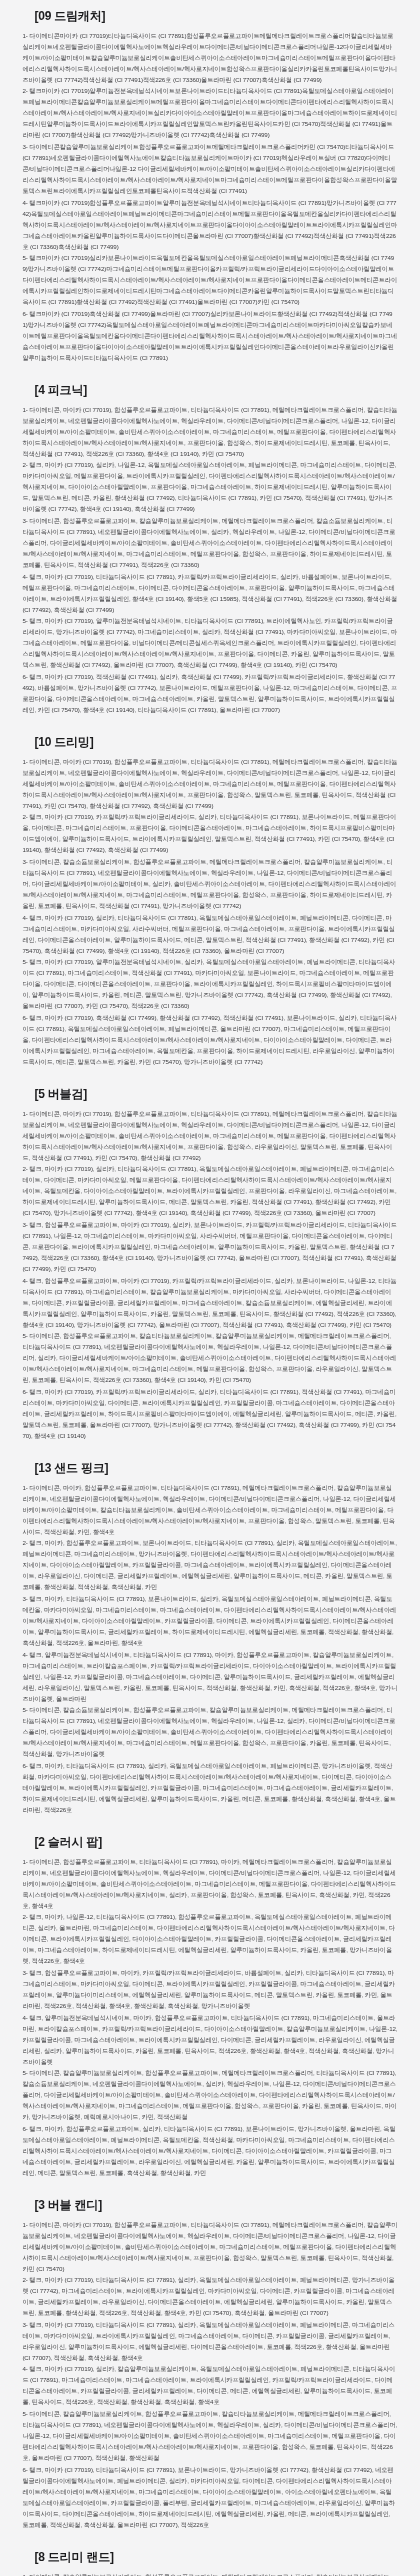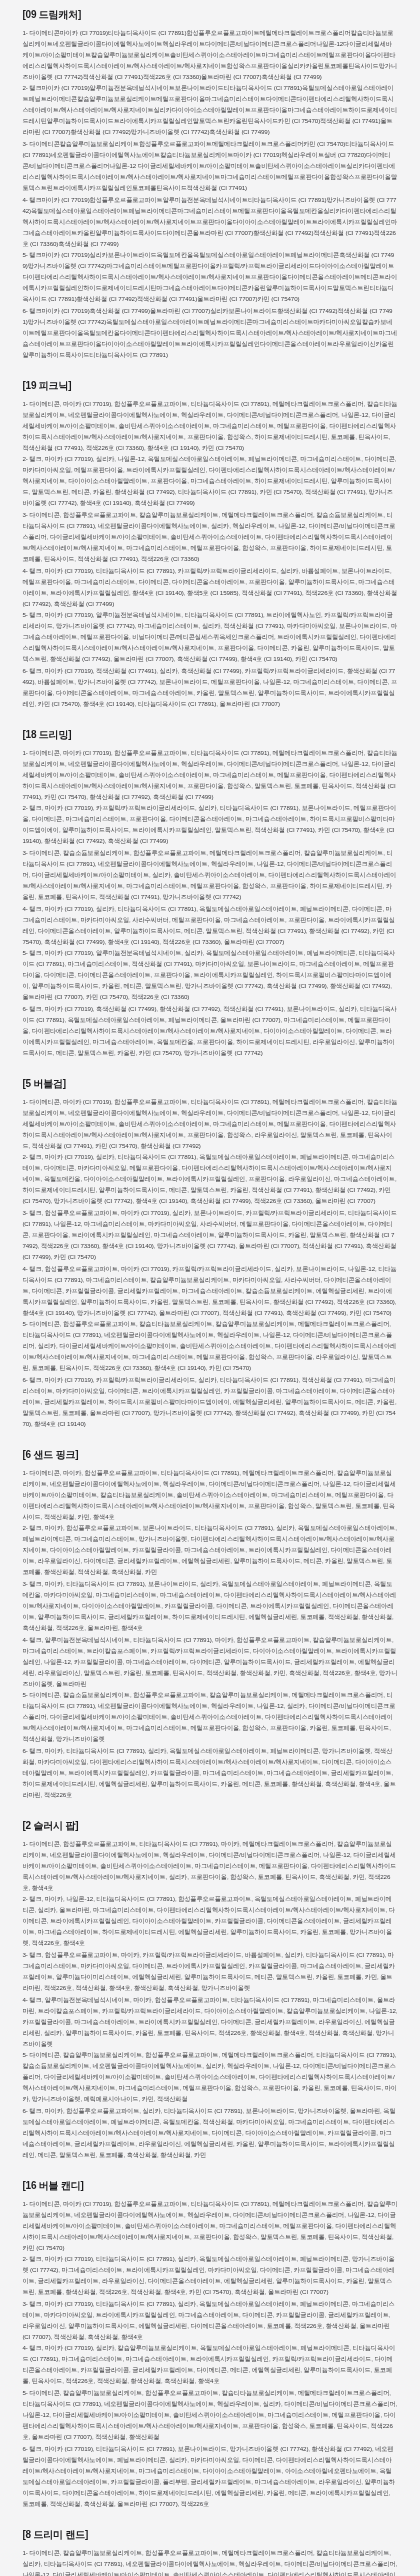--- a/index.html
+++ b/index.html
@@ -6,25 +6,25 @@
   body { width: 420px; font-family: "Liberation Sans", "DejaVu Sans", sans-serif; }
   .page {
     background: #f4f4f5;
     width: 420px;
     min-height: 2551px;
     box-sizing: border-box;
     padding: 3.4px 22.4px 20px 22.4px;
   }
   .section { margin: 0; }
   .section-title {
-    font-size: 10px;
+    font-size: 12px;
     font-weight: 700;
     color: #1c1c1e;
     letter-spacing: -0.2px;
-    margin: 19px 0 5px 0;
+    margin: 19px 0 5px 12px;
   }
   .section:first-child .section-title { margin-top: 4.5px; }
   .entry {
     font-size: 6.2px;
     line-height: 11px;
     color: #3d3d40;
     letter-spacing: -0.1px;
     margin: 0 0 0.6px 0;
     word-break: break-all;
     white-space: normal;
@@ -40,33 +40,33 @@
         <p class="entry">1- 다이메티콘마이카 (CI 77019)티타늄디옥사이드 (CI 77891)합성플루오르플로고파이트메틸메타크릴레이트크로스폴리머칼슘티타늄보로실리케이트네오펜틸글라이콜다이에틸헥사노에이트헥실라우레이트다이메티콘/비닐다이메티콘크로스폴리머나일론-12다이글리세릴세바케이트/아이소팔미테이트칼슘알루미늄보로실리케이트솔비탄세스퀴아이소스테아레이트마그네슘미리스테이트메틸프로판다이올다이펜타에리스리틸헥사하이드록시스테아레이트/헥사스테아레이트/헥사로지네이트합성왁스프로판다이올실리카카올린토코페롤틴옥사이드망가니즈바이올렛 (CI 77742)적색산화철 (CI 77491)적색226호 (CI 73360)울트라마린 (CI 77007)흑색산화철 (CI 77499)</p>
         <p class="entry">2- 탤크마이카 (CI 77019)알루미늄전분옥테닐석시네이트보론나이트라이드티타늄디옥사이드 (CI 77891)옥틸도데실스테아로일스테아레이트페닐트라이메티콘칼슘알루미늄보로실리케이트메틸프로판다이올마그네슘미리스테이트다이메티콘다이펜타에리스리틸헥사하이드록시스테아레이트/헥사스테아레이트/헥사로지네이트실리카다이아이소스테아릴말레이트프로판다이올마그네슘스테아레이트하이드로제네이티드레시틴알루미늄하이드록사이드트라이에톡시카프릴릴실레인말토덱스트린카올린틴옥사이드카민 (CI 75470)적색산화철 (CI 77491)울트라마린 (CI 77007)황색산화철 (CI 77492)망가니즈바이올렛 (CI 77742)흑색산화철 (CI 77499)</p>
         <p class="entry">3- 다이메티콘칼슘알루미늄보로실리케이트합성플루오르플로고파이트메틸메타크릴레이트크로스폴리머카민 (CI 75470)티타늄디옥사이드 (CI 77891)네오펜틸글라이콜다이에틸헥사노에이트칼슘티타늄보로실리케이트마이카 (CI 77019)헥실라우레이트실버 (CI 77820)다이메티콘/비닐다이메티콘크로스폴리머나일론-12 다이글리세릴세바케이트/아이소팔미테이트솔비탄세스퀴아이소스테아레이트실리카다이펜타에리스리틸헥사하이드록시스테아레이트/헥사스테아레이트/헥사로지네이트마그네슘미리스테이트메틸프로판다이올합성왁스프로판다이올말토덱스트린트라이에톡시카프릴릴실레인토코페롤틴옥사이드적색산화철 (CI 77491)</p>
         <p class="entry">4- 탤크마이카 (CI 77019)합성플루오르플로고파이트알루미늄전분옥테닐석시네이트티타늄디옥사이드 (CI 77891)망가니즈바이올렛 (CI 77742)옥틸도데실스테아로일스테아레이트페닐트라이메티콘마그네슘미리스테이트메틸프로판다이올옥틸도데칸올실리카다이펜타에리스리틸헥사하이드록시스테아레이트/헥사스테아레이트/헥사로지네이트프로판다이올다이아이소스테아릴말레이트트라이에톡시카프릴릴실레인마그네슘스테아레이트카올린알루미늄하이드록사이드다이메티콘울트라마린 (CI 77007)황색산화철 (CI 77492)적색산화철 (CI 77491)적색226호 (CI 73360)흑색산화철 (CI 77499)</p>
         <p class="entry">5- 탤크마이카 (CI 77019)실리카보론나이트라이드옥틸도데칸올옥틸도데실스테아로일스테아레이트페닐트라이메티콘흑색산화철 (CI 77499)망가니즈바이올렛 (CI 77742)마그네슘미리스테이트메틸프로판다이올카프릴릭/카프릭트라이글리세라이드다이아이소스테아릴말레이트다이펜타에리스리틸헥사하이드록시스테아레이트/헥사스테아레이트/헥사로지네이트프로판다이올다이메티콘올스테아레이트메티콘트라이에톡시카프릴릴실레인하이드로제네이티드레시틴마그네슘스테아레이트다이메티콘카올린알루미늄하이드록사이드말토덱스트린티타늄디옥사이드 (CI 77891)황색산화철 (CI 77492)적색산화철 (CI 77491)울트라마린 (CI 77007)카민 (CI 75470)</p>
         <p class="entry">6- 탤크마이카 (CI 77019)흑색산화철 (CI 77499)울트라마린 (CI 77007)실리카보론나이트라이드황색산화철 (CI 77492)적색산화철 (CI 77491)망가니즈바이올렛 (CI 77742)옥틸도데실스테아로일스테아레이트페닐트라이메티콘마그네슘미리스테이트마카다미아씨오일칼슘카보네이트메틸프로판다이올옥틸도데칸올다이메티콘다이펜타에리스리틸헥사하이드록시스테아레이트/헥사스테아레이트/헥사로지네이트마그네슘스테아레이트프로판다이올다이아이소스테아릴말레이트트라이에톡시카프릴릴실레인다이메티콘올스테아레이트라우로일라이신카올린알루미늄하이드록사이드티타늄디옥사이드 (CI 77891)</p>
       </div>
   </section>
 
   <section class="section">
-    <h2 class="section-title">[19 피크닉]</h2>
+    <h2 class="section-title">[4 피크닉]</h2>
     <div class="section-entries">
         <p class="entry">1- 다이메티콘, 마이카 (CI 77019), 합성플루오르플로고파이트, 티타늄디옥사이드 (CI 77891), 메틸메타크릴레이트크로스폴리머, 칼슘티타늄보로실리케이트, 네오펜틸글라이콜다이에틸헥사노에이트, 헥실라우레이트, 다이메티콘/비닐다이메티콘크로스폴리머, 나일론-12, 다이글리세릴세바케이트/아이소팔미테이트, 솔비탄세스퀴아이소스테아레이트, 마그네슘미리스테이트, 메틸프로판다이올, 다이펜타에리스리틸헥사하이드록시스테아레이트/헥사스테아레이트/헥사로지네이트, 프로판다이올, 합성왁스, 하이드로제네이티드레시틴, 토코페롤, 틴옥사이드, 적색산화철 (CI 77491), 적색226호 (CI 73360), 황색4호 (CI 19140), 카민 (CI 75470)</p>
         <p class="entry">2- 탤크, 마이카 (CI 77019), 실리카, 나일론-12, 옥틸도데실스테아로일스테아레이트, 페닐트라이메티콘, 마그네슘미리스테이트, 다이메티콘, 마카다미아씨오일, 메틸프로판다이올, 트라이에톡시카프릴릴실레인, 다이펜타에리스리틸헥사하이드록시스테아레이트/헥사스테아레이트/헥사로지네이트, 다이아이소스테아릴말레이트, 프로판다이올, 마그네슘스테아레이트, 하이드로제네이티드레시틴, 알루미늄하이드록사이드, 말토덱스트린, 메티콘, 카올린, 황색산화철 (CI 77492), 티타늄디옥사이드 (CI 77891), 카민 (CI 75470), 적색산화철 (CI 77491), 망가니즈바이올렛 (CI 77742), 황색4호 (CI 19140), 흑색산화철 (CI 77499)</p>
         <p class="entry">3- 다이메티콘, 합성플루오르플로고파이트, 칼슘알루미늄보로실리케이트, 메틸메타크릴레이트크로스폴리머, 칼슘소듐보로실리케이트, 티타늄디옥사이드 (CI 77891), 네오펜틸글라이콜다이에틸헥사노에이트, 실리카, 헥실라우레이트, 나일론-12, 다이메티콘/비닐다이메티콘크로스폴리머, 다이글리세릴세바케이트/아이소팔미테이트, 솔비탄세스퀴아이소스테아레이트, 다이펜타에리스리틸헥사하이드록시스테아레이트/헥사스테아레이트/헥사로지네이트, 마그네슘미리스테이트, 메틸프로판다이올, 합성왁스, 프로판다이올, 하이드로제네이티드레시틴, 토코페롤, 틴옥사이드, 적색산화철 (CI 77491), 적색226호 (CI 73360)</p>
         <p class="entry">4- 탤크, 마이카 (CI 77019), 티타늄디옥사이드 (CI 77891), 카프릴릭/카프릭트라이글리세라이드, 실리카, 바륨설페이트, 보론나이트라이드, 메틸프로판다이올, 마그네슘미리스테이트, 다이메티콘, 다이메티콘올스테아레이트, 프로판다이올, 알루미늄하이드록사이드, 마그네슘스테아레이트, 트라이에톡시카프릴릴실레인, 황색4호 (CI 19140), 황색5호 (CI 15985), 적색산화철 (CI 77491), 적색226호 (CI 73360), 황색산화철 (CI 77492), 흑색산화철 (CI 77499)</p>
         <p class="entry">5- 탤크, 마이카 (CI 77019), 알루미늄전분옥테닐석시네이트, 티타늄디옥사이드 (CI 77891), 트라이에틸헥사노인, 카프릴릭/카프릭트라이글리세라이드, 망가니즈바이올렛 (CI 77742), 마그네슘미리스테이트, 실리카, 적색산화철 (CI 77491), 마카다미아씨오일, 보론나이트라이드, 마그네슘스테아레이트, 메틸프로판다이올, 비닐다이메티콘/메티콘실세스퀴옥세인크로스폴리머, 트라이에톡시카프릴릴실레인, 다이펜타에리스리틸헥사하이드록시스테아레이트/헥사스테아레이트/헥사로지네이트, 프로판다이올, 다이메티콘, 카올린, 알루미늄하이드록사이드, 말토덱스트린, 황색산화철 (CI 77492), 울트라마린 (CI 77007), 흑색산화철 (CI 77499), 황색4호 (CI 19140), 카민 (CI 75470)</p>
         <p class="entry">6- 탤크, 마이카 (CI 77019), 적색산화철 (CI 77491), 실리카, 흑색산화철 (CI 77499), 카프릴릭/카프릭트라이글리세라이드, 황색산화철 (CI 77492), 바륨설페이트, 망가니즈바이올렛 (CI 77742), 보론나이트라이드, 메틸프로판다이올, 나일론-12, 마그네슘미리스테이트, 다이메티콘, 프로판다이올, 다이메티콘올스테아레이트, 마그네슘스테아레이트, 카올린, 말토덱스트린, 알루미늄하이드록사이드, 트라이에톡시카프릴릴실레인, 카민 (CI 75470), 황색4호 (CI 19140), 티타늄디옥사이드 (CI 77891), 울트라마린 (CI 77007)</p>
       </div>
   </section>
 
   <section class="section">
-    <h2 class="section-title">[18 드리밍]</h2>
+    <h2 class="section-title">[10 드리밍]</h2>
     <div class="section-entries">
         <p class="entry">1- 다이메티콘, 마이카 (CI 77019), 합성플루오르플로고파이트, 티타늄디옥사이드 (CI 77891), 메틸메타크릴레이트크로스폴리머, 칼슘티타늄보로실리케이트, 네오펜틸글라이콜다이에틸헥사노에이트, 헥실라우레이트, 다이메티콘/비닐다이메티콘크로스폴리머, 나일론-12, 다이글리세릴세바케이트/아이소팔미테이트, 솔비탄세스퀴아이소스테아레이트, 마그네슘미리스테이트, 메틸프로판다이올, 다이펜타에리스리틸헥사하이드록시스테아레이트/헥사스테아레이트/헥사로지네이트, 프로판다이올, 합성왁스, 말토덱스트린, 토코페롤, 틴옥사이드, 적색산화철 (CI 77491), 카민 (CI 75470), 황색산화철 (CI 77492), 흑색산화철 (CI 77499)</p>
         <p class="entry">2- 탤크, 마이카 (CI 77019), 카프릴릭/카프릭트라이글리세라이드, 실리카, 티타늄디옥사이드 (CI 77891), 보론나이트라이드, 메틸프로판다이올, 다이메티콘, 마그네슘미리스테이트, 프로판다이올, 다이메티콘올스테아레이트, 마그네슘스테아레이트, 하이드록시프로필비스팔미타마이드엠이에이, 알루미늄하이드록사이드, 트라이에톡시카프릴릴실레인, 말토덱스트린, 적색산화철 (CI 77491), 카민 (CI 75470), 황색4호 (CI 19140), 황색산화철 (CI 77492), 흑색산화철 (CI 77499)</p>
         <p class="entry">3- 다이메티콘, 칼슘소듐보로실리케이트, 합성플루오르플로고파이트, 메틸메타크릴레이트크로스폴리머, 칼슘알루미늄보로실리케이트, 티타늄디옥사이드 (CI 77891), 네오펜틸글라이콜다이에틸헥사노에이트, 헥실라우레이트, 나일론-12, 다이메티콘/비닐다이메티콘크로스폴리머, 다이글리세릴세바케이트/아이소팔미테이트, 실리카, 솔비탄세스퀴아이소스테아레이트, 다이펜타에리스리틸헥사하이드록시스테아레이트/헥사스테아레이트/헥사로지네이트, 마그네슘미리스테이트, 메틸프로판다이올, 합성왁스, 프로판다이올, 하이드로제네이티드레시틴, 카올린, 토코페롤, 틴옥사이드, 적색산화철 (CI 77491), 망가니즈바이올렛 (CI 77742)</p>
         <p class="entry">4- 탤크, 마이카 (CI 77019), 실리카, 티타늄디옥사이드 (CI 77891), 옥틸도데실스테아로일스테아레이트, 페닐트라이메티콘, 다이메티콘, 마그네슘미리스테이트, 마카다미아씨오일, 사라수씨버터, 메틸프로판다이올, 마그네슘스테아레이트, 프로판다이올, 트라이에톡시카프릴릴실레인, 다이메티콘올스테아레이트, 알루미늄하이드록사이드, 메티콘, 말토덱스트린, 적색산화철 (CI 77491), 황색산화철 (CI 77492), 카민 (CI 75470), 흑색산화철 (CI 77499), 황색4호 (CI 19140), 적색226호 (CI 73360), 울트라마린 (CI 77007)</p>
         <p class="entry">5- 탤크, 마이카 (CI 77019), 알루미늄전분옥테닐석시네이트, 실리카, 옥틸도데실스테아로일스테아레이트, 페닐트라이메티콘, 티타늄디옥사이드 (CI 77891), 마그네슘미리스테이트, 적색산화철 (CI 77491), 마카다미아씨오일, 보론나이트라이드, 마그네슘스테아레이트, 메틸프로판다이올, 다이메티콘, 다이메티콘올스테아레이트, 프로판다이올, 트라이에톡시카프릴릴실레인, 하이드록시프로필비스팔미타마이드엠이에이, 알루미늄하이드록사이드, 카올린, 메티콘, 말토덱스트린, 망가니즈바이올렛 (CI 77742), 흑색산화철 (CI 77499), 황색산화철 (CI 77492), 울트라마린 (CI 77007), 카민 (CI 75470), 적색226호 (CI 73360)</p>
         <p class="entry">6- 탤크, 마이카 (CI 77019), 흑색산화철 (CI 77499), 황색산화철 (CI 77492), 적색산화철 (CI 77491), 보론나이트라이드, 실리카, 티타늄디옥사이드 (CI 77891), 옥틸도데실스테아로일스테아레이트, 페닐트라이메티콘, 울트라마린 (CI 77007), 마그네슘미리스테이트, 메틸프로판다이올, 다이펜타에리스리틸헥사하이드록시스테아레이트/헥사스테아레이트/헥사로지네이트, 다이아이소스테아릴말레이트, 다이메티콘, 트라이에톡시카프릴릴실레인, 마그네슘스테아레이트, 옥틸도데칸올, 프로판다이올, 하이드로제네이티드레시틴, 라우로일라이신, 알루미늄하이드록사이드, 메티콘, 말토덱스트린, 카올린, 카민 (CI 75470), 망가니즈바이올렛 (CI 77742)</p>
       </div>
   </section>
 
@@ -76,21 +76,21 @@
         <p class="entry">1- 다이메티콘, 마이카 (CI 77019), 합성플루오르플로고파이트, 티타늄디옥사이드 (CI 77891), 메틸메타크릴레이트크로스폴리머, 칼슘티타늄보로실리케이트, 네오펜틸글라이콜다이에틸헥사노에이트, 헥실라우레이트, 다이메티콘/비닐다이메티콘크로스폴리머, 나일론-12, 다이글리세릴세바케이트/아이소팔미테이트, 솔비탄세스퀴아이소스테아레이트, 마그네슘미리스테이트, 메틸프로판다이올, 다이펜타에리스리틸헥사하이드록시스테아레이트/헥사스테아레이트/헥사로지네이트, 프로판다이올, 합성왁스, 라우로일라이신, 말토덱스트린, 토코페롤, 틴옥사이드, 적색산화철 (CI 77491), 카민 (CI 75470), 황색산화철 (CI 77492)</p>
         <p class="entry">2- 탤크, 마이카 (CI 77019), 실리카, 티타늄디옥사이드 (CI 77891), 옥틸도데실스테아로일스테아레이트, 페닐트라이메티콘, 마그네슘미리스테이트, 다이메티콘, 마카다미아씨오일, 메틸프로판다이올, 다이펜타에리스리틸헥사하이드록시스테아레이트/헥사스테아레이트/헥사로지네이트, 옥틸도데칸올, 다이아이소스테아릴말레이트, 트라이에톡시카프릴릴실레인, 프로판다이올, 라우로일라이신, 마그네슘스테아레이트, 하이드로제네이티드레시틴, 알루미늄하이드록사이드, 메티콘, 말토덱스트린, 카올린, 적색산화철 (CI 77491), 황색산화철 (CI 77492), 카민 (CI 75470), 망가니즈바이올렛 (CI 77742), 황색4호 (CI 19140), 흑색산화철 (CI 77499), 적색226호 (CI 73360), 울트라마린 (CI 77007)</p>
         <p class="entry">3- 탤크, 합성플루오르플로고파이트, 마이카 (CI 77019), 실리카, 보론나이트라이드, 카프릴릭/카프릭트라이글리세라이드, 티타늄디옥사이드 (CI 77891), 나일론-12, 마그네슘미리스테이트, 마카다미아씨오일, 사라수씨버터, 메틸프로판다이올, 다이메티콘올스테아레이트, 다이메티콘, 프로판다이올, 트라이에톡시카프릴릴실레인, 마그네슘스테아레이트, 알루미늄하이드록사이드, 카올린, 말토덱스트린, 황색산화철 (CI 77492), 적색226호 (CI 73360), 황색4호 (CI 19140), 망가니즈바이올렛 (CI 77742), 울트라마린 (CI 77007), 적색산화철 (CI 77491), 흑색산화철 (CI 77499), 카민 (CI 75470)</p>
         <p class="entry">4- 탤크, 합성플루오르플로고파이트, 마이카 (CI 77019), 카프릴릭/카프릭트라이글리세라이드, 실리카, 보론나이트라이드, 나일론-12, 티타늄디옥사이드 (CI 77891), 마그네슘미리스테이트, 칼슘알루미늄보로실리케이트, 마카다미아씨오일, 사라수씨버터, 다이메티콘올스테아레이트, 다이메티콘, 카프릴릴글라이콜, 글리세릴카프릴레이트, 마그네슘스테아레이트, 칼슘소듐보로실리케이트, 에틸헥실글리세린, 트라이에톡시카프릴릴실레인, 알루미늄하이드록사이드, 카올린, 말토덱스트린, 토코페롤, 틴옥사이드, 황색산화철 (CI 77492), 적색226호 (CI 73360), 황색4호 (CI 19140), 망가니즈바이올렛 (CI 77742), 울트라마린 (CI 77007), 적색산화철 (CI 77491), 흑색산화철 (CI 77499), 카민 (CI 75470)</p>
         <p class="entry">5- 다이메티콘, 합성플루오르플로고파이트, 칼슘티타늄보로실리케이트, 칼슘알루미늄보로실리케이트, 메틸메타크릴레이트크로스폴리머, 티타늄디옥사이드 (CI 77891), 네오펜틸글라이콜다이에틸헥사노에이트, 헥실라우레이트, 나일론-12, 다이메티콘/비닐다이메티콘크로스폴리머, 실리카, 다이글리세릴세바케이트/아이소팔미테이트, 솔비탄세스퀴아이소스테아레이트, 다이펜타에리스리틸헥사하이드록시스테아레이트/헥사스테아레이트/헥사로지네이트, 마그네슘미리스테이트, 메틸프로판다이올, 합성왁스, 프로판다이올, 라우로일라이신, 말토덱스트린, 토코페롤, 틴옥사이드, 적색226호 (CI 73360), 황색4호 (CI 19140), 카민 (CI 75470)</p>
         <p class="entry">6- 탤크, 마이카 (CI 77019), 카프릴릭/카프릭트라이글리세라이드, 실리카, 티타늄디옥사이드 (CI 77891), 적색산화철 (CI 77491), 마그네슘미리스테이트, 마카다미아씨오일, 다이메티콘, 트라이에톡시카프릴릴실레인, 카프릴릴글라이콜, 마그네슘스테아레이트, 다이메티콘올스테아레이트, 글리세릴카프릴레이트, 하이드록시프로필비스팔미타마이드엠이에이, 에틸헥실글리세린, 알루미늄하이드록사이드, 메티콘, 카올린, 말토덱스트린, 토코페롤, 울트라마린 (CI 77007), 망가니즈바이올렛 (CI 77742), 황색산화철 (CI 77492), 흑색산화철 (CI 77499), 카민 (CI 75470), 황색4호 (CI 19140)</p>
       </div>
   </section>
 
   <section class="section">
-    <h2 class="section-title">[6 샌드 핑크]</h2>
+    <h2 class="section-title">[13 샌드 핑크]</h2>
     <div class="section-entries">
         <p class="entry">1- 다이메티콘, 마이카, 합성플루오르플로고파이트, 티타늄디옥사이드 (CI 77891), 메틸메타크릴레이트크로스폴리머, 칼슘알루미늄보로실리케이트, 네오펜틸글라이콜다이에틸헥사노에이트, 헥실라우레이트, 다이메티콘/비닐다이메티콘크로스폴리머, 나일론-12, 다이글리세릴세바케이트/아이소팔미테이트, 칼슘티타늄보로실리케이트, 솔비탄세스퀴아이소스테아레이트, 마그네슘미리스테이트, 메틸프로판다이올, 다이펜타에리스리틸헥사하이드록시스테아레이트/헥사스테아레이트/헥사로지네이트, 프로판다이올, 합성왁스, 말토덱스트린, 토코페롤, 틴옥사이드, 적색산화철, 카민, 황색4호</p>
         <p class="entry">2- 탤크, 마이카, 합성플루오르플로고파이트, 보론나이트라이드, 티타늄디옥사이드 (CI 77891), 실리카, 옥틸도데실스테아로일스테아레이트, 페닐트라이메티콘, 마그네슘미리스테이트, 망가니즈바이올렛, 다이펜타에리스리틸헥사하이드록시스테아레이트/헥사스테아레이트/헥사로지네이트, 다이아이소스테아릴말레이트, 카프릴릴글라이콜, 마그네슘스테아레이트, 트라이에톡시카프릴릴실레인, 다이메티콘올스테아레이트, 라우로일라이신, 다이메티콘, 글리세릴카프릴레이트, 에틸헥실글리세린, 알루미늄하이드록사이드, 메티콘, 카올린, 말토덱스트린, 토코페롤, 황색산화철, 적색산화철, 흑색산화철, 카민</p>
         <p class="entry">3- 탤크, 마이카, 티타늄디옥사이드 (CI 77891), 보론나이트라이드, 실리카, 옥틸도데실스테아로일스테아레이트, 페닐트라이메티콘, 옥틸도데칸올, 마카다미아씨오일, 마그네슘미리스테이트, 마그네슘스테아레이트, 다이펜타에리스리틸헥사하이드록시스테아레이트/헥사스테아레이트/헥사로지네이트, 다이아이소스테아릴말레이트, 카프릴릴글라이콜, 다이메티콘, 트라이에톡시카프릴릴실레인, 다이메티콘올스테아레이트, 알루미늄하이드록사이드, 글리세릴카프릴레이트, 하이드로제네이티드레시틴, 에틸헥실글리세린, 토코페롤, 적색산화철, 황색산화철, 흑색산화철, 적색226호, 울트라마린, 황색4호</p>
         <p class="entry">4- 탤크, 알루미늄전분옥테닐석시네이트, 티타늄디옥사이드 (CI 77891), 마이카, 합성플루오르플로고파이트, 칼슘알루미늄보로실리케이트, 마그네슘미리스테이트, 트라이칼슘포스페이트, 카프릴릭/카프릭트라이글리세라이드, 다이아이소스테아릴말레이트, 트라이에톡시카프릴릴실레인, 나일론-12, 카프릴릴글라이콜, 마그네슘스테아레이트, 다이메티콘, 알루미늄하이드록사이드, 글리세릴카프릴레이트, 에틸헥실글리세린, 라우로일라이신, 말토덱스트린, 카올린, 토코페롤, 틴옥사이드, 적색산화철, 황색산화철, 카민, 흑색산화철, 적색226호, 황색4호, 망가니즈바이올렛, 울트라마린</p>
         <p class="entry">5- 다이메티콘, 칼슘소듐보로실리케이트, 합성플루오르플로고파이트, 칼슘알루미늄보로실리케이트, 메틸메타크릴레이트크로스폴리머, 티타늄디옥사이드 (CI 77891), 네오펜틸글라이콜다이에틸헥사노에이트, 헥실라우레이트, 나일론-12, 실리카, 다이메티콘/비닐다이메티콘크로스폴리머, 다이글리세릴세바케이트/아이소팔미테이트, 솔비탄세스퀴아이소스테아레이트, 다이펜타에리스리틸헥사하이드록시스테아레이트/헥사스테아레이트/헥사로지네이트, 마그네슘미리스테이트, 메틸프로판다이올, 합성왁스, 프로판다이올, 카올린, 토코페롤, 틴옥사이드, 적색산화철, 망가니즈바이올렛</p>
         <p class="entry">6- 탤크, 마이카, 티타늄디옥사이드 (CI 77891), 실리카, 옥틸도데실스테아로일스테아레이트, 페닐트라이메티콘, 망가니즈바이올렛, 적색산화철, 마카다미아씨오일, 다이펜타에리스리틸헥사하이드록시스테아레이트/헥사스테아레이트/헥사로지네이트, 다이메티콘, 다이아이소스테아릴말레이트, 트라이에톡시카프릴릴실레인, 카프릴릴글라이콜, 마그네슘미리스테이트, 마그네슘스테아레이트, 글리세릴카프릴레이트, 하이드로제네이티드레시틴, 에틸헥실글리세린, 알루미늄하이드록사이드, 카올린, 메티콘, 토코페롤, 황색산화철, 흑색산화철, 황색4호, 울트라마린, 적색226호</p>
       </div>
   </section>
 
@@ -100,21 +100,21 @@
         <p class="entry">1- 다이메티콘, 합성플루오르플로고파이트, 티타늄디옥사이드 (CI 77891), 마이카, 메틸메타크릴레이트크로스폴리머, 칼슘알루미늄보로실리케이트, 네오펜틸글라이콜다이에틸헥사노에이트, 헥실라우레이트, 다이메티콘/비닐다이메티콘크로스폴리머, 나일론-12, 다이글리세릴세바케이트/아이소팔미테이트, 솔비탄세스퀴아이소스테아레이트, 마그네슘미리스테이트, 메틸프로판다이올, 다이펜타에리스리틸헥사하이드록시스테아레이트/헥사스테아레이트/헥사로지네이트, 실리카, 프로판다이올, 합성왁스, 토코페롤, 틴옥사이드, 흑색산화철, 카민, 적색226호, 황색4호</p>
         <p class="entry">2- 탤크, 마이카, 나일론-12, 티타늄디옥사이드 (CI 77891), 합성플루오르플로고파이트, 옥틸도데실스테아로일스테아레이트, 페닐트라이메티콘, 실리카, 울트라마린, 마그네슘미리스테이트, 다이펜타에리스리틸헥사하이드록시스테아레이트/헥사스테아레이트/헥사로지네이트, 다이메티콘, 트라이에톡시카프릴릴실레인, 다이아이소스테아릴말레이트, 카프릴릴글라이콜, 다이메티콘올스테아레이트, 글리세릴카프릴레이트, 마그네슘스테아레이트, 하이드로제네이티드레시틴, 에틸헥실글리세린, 알루미늄하이드록사이드, 카올린, 토코페롤, 망가니즈바이올렛, 적색226호, 황색4호</p>
         <p class="entry">3- 탤크, 합성플루오르플로고파이트, 마이카, 카프릴릭/카프릭트라이글리세라이드, 바륨설페이트, 실리카, 티타늄디옥사이드 (CI 77891), 마그네슘미리스테이트, 마카다미아씨오일, 다이메티콘, 트라이에톡시카프릴릴실레인, 카프릴릴글라이콜, 마그네슘스테아레이트, 글리세릴카프릴레이트, 알루미늄다이미리스테이트, 에틸헥실글리세린, 알루미늄하이드록사이드, 메티콘, 말토덱스트린, 카올린, 토코페롤, 카민, 울트라마린, 적색226호, 적색산화철, 황색4호, 황색산화철, 흑색산화철, 망가니즈바이올렛</p>
         <p class="entry">4- 탤크, 알루미늄전분옥테닐석시네이트, 마이카, 합성플루오르플로고파이트, 티타늄디옥사이드 (CI 77891), 마그네슘미리스테이트, 울트라마린, 트라이칼슘포스페이트, 카프릴릭/카프릭트라이글리세라이드, 다이아이소스테아릴말레이트, 칼슘알루미늄보로실리케이트, 나일론-12, 카프릴릴글라이콜, 마그네슘스테아레이트, 트라이에톡시카프릴릴실레인, 다이메티콘, 글리세릴카프릴레이트, 라우로일라이신, 에틸헥실글리세린, 실리카, 알루미늄하이드록사이드, 카올린, 토코페롤, 틴옥사이드, 적색226호, 황색산화철, 황색4호, 적색산화철, 흑색산화철, 망가니즈바이올렛</p>
         <p class="entry">5- 다이메티콘, 칼슘알루미늄보로실리케이트, 합성플루오르플로고파이트, 메틸메타크릴레이트크로스폴리머, 티타늄디옥사이드 (CI 77891), 칼슘소듐보로실리케이트, 네오펜틸글라이콜다이에틸헥사노에이트, 실리카, 헥실라우레이트, 나일론-12, 다이메티콘/비닐다이메티콘크로스폴리머, 다이글리세릴세바케이트/아이소팔미테이트, 솔비탄세스퀴아이소스테아레이트, 다이펜타에리스리틸헥사하이드록시스테아레이트/헥사스테아레이트/헥사로지네이트, 마그네슘미리스테이트, 메틸프로판다이올, 합성왁스, 프로판다이올, 카올린, 토코페롤, 틴옥사이드, 마이카, 망가니즈바이올렛, 페릭페로시아나이드, 카민, 적색산화철</p>
         <p class="entry">6- 탤크, 마이카, 합성플루오르플로고파이트, 실리카, 티타늄디옥사이드 (CI 77891), 보론나이트라이드, 망가니즈바이올렛, 울트라마린, 옥틸도데실스테아로일스테아레이트, 페닐트라이메티콘, 옥틸도데칸올, 적색산화철, 마카다미아씨오일, 마그네슘미리스테이트, 다이펜타에리스리틸헥사하이드록시스테아레이트/헥사스테아레이트/헥사로지네이트, 다이메티콘, 다이아이소스테아릴말레이트, 카프릴릴글라이콜, 마그네슘스테아레이트, 글리세릴카프릴레이트, 라우로일라이신, 에틸헥실글리세린, 카올린, 알루미늄하이드록사이드, 트라이에톡시카프릴릴실레인, 메티콘, 말토덱스트린, 토코페롤, 흑색산화철, 황색산화철, 카민</p>
       </div>
   </section>
 
   <section class="section">
-    <h2 class="section-title">[16 버블 캔디]</h2>
+    <h2 class="section-title">[3 버블 캔디]</h2>
     <div class="section-entries">
         <p class="entry">1- 다이메티콘, 마이카 (CI 77019), 합성플루오르플로고파이트, 티타늄디옥사이드 (CI 77891), 메틸메타크릴레이트크로스폴리머, 칼슘알루미늄보로실리케이트, 네오펜틸글라이콜다이에틸헥사노에이트, 헥실라우레이트, 다이메티콘/비닐다이메티콘크로스폴리머, 나일론-12, 다이글리세릴세바케이트/아이소팔미테이트, 솔비탄세스퀴아이소스테아레이트, 마그네슘미리스테이트, 메틸프로판다이올, 다이펜타에리스리틸헥사하이드록시스테아레이트/헥사스테아레이트/헥사로지네이트, 프로판다이올, 합성왁스, 말토덱스트린, 토코페롤, 틴옥사이드, 적색산화철, 카민 (CI 75470)</p>
         <p class="entry">2- 탤크, 마이카 (CI 77019), 티타늄디옥사이드 (CI 77891), 실리카, 옥틸도데실스테아로일스테아레이트, 페닐트라이메티콘, 망가니즈바이올렛 (CI 77742), 마그네슘미리스테이트, 트라이에톡시카프릴릴실레인, 마카다미아씨오일, 다이메티콘, 카프릴릴글라이콜, 마그네슘스테아레이트, 글리세릴카프릴레이트, 라우로일라이신, 다이메티콘올스테아레이트, 에틸헥실글리세린, 알루미늄하이드록사이드, 카올린, 말토덱스트린, 토코페롤, 황색산화철, 적색226호, 적색산화철, 황색4호, 카민 (CI 75470), 흑색산화철, 울트라마린 (CI 77007)</p>
         <p class="entry">3- 탤크, 마이카 (CI 77019), 티타늄디옥사이드 (CI 77891), 실리카, 옥틸도데실스테아로일스테아레이트, 페닐트라이메티콘, 마그네슘미리스테이트, 마카다미아씨오일, 트라이에톡시카프릴릴실레인, 마그네슘스테아레이트, 다이메티콘, 카프릴릴글라이콜, 글리세릴카프릴레이트, 라우로일라이신, 알루미늄하이드록사이드, 에틸헥실글리세린, 다이메티콘올스테아레이트, 토코페롤, 적색226호, 황색산화철, 울트라마린 (CI 77007), 적색산화철, 흑색산화철, 황색4호</p>
         <p class="entry">4- 탤크, 마이카 (CI 77019), 실리카, 칼슘알루미늄보로실리케이트, 옥틸도데실스테아로일스테아레이트, 페닐트라이메티콘, 티타늄디옥사이드 (CI 77891), 마그네슘미리스테이트, 마그네슘스테아레이트, 트라이에톡시카프릴릴실레인, 카프릴릭/카프릭트라이글리세라이드, 다이메티콘올스테아레이트, 카프릴릴글라이콜, 글리세릴카프릴레이트, 다이메티콘, 메티콘, 에틸헥실글리세린, 알루미늄하이드록사이드, 토코페롤, 틴옥사이드, 적색226호, 적색산화철, 황색산화철, 흑색산화철, 황색4호</p>
         <p class="entry">5- 다이메티콘, 칼슘알루미늄보로실리케이트, 합성플루오르플로고파이트, 칼슘티타늄보로실리케이트, 메틸메타크릴레이트크로스폴리머, 티타늄디옥사이드 (CI 77891), 네오펜틸글라이콜다이에틸헥사노에이트, 헥실라우레이트, 실리카, 다이메티콘/비닐다이메티콘크로스폴리머, 나일론-12, 다이글리세릴세바케이트/아이소팔미테이트, 솔비탄세스퀴아이소스테아레이트, 마그네슘미리스테이트, 메틸프로판다이올, 다이펜타에리스리틸헥사하이드록시스테아레이트/헥사스테아레이트/헥사로지네이트, 프로판다이올, 합성왁스, 토코페롤, 틴옥사이드, 적색226호, 울트라마린 (CI 77007), 적색산화철, 황색산화철</p>
         <p class="entry">6- 탤크, 마이카 (CI 77019), 티타늄디옥사이드 (CI 77891), 보론나이트라이드, 망가니즈바이올렛 (CI 77742), 황색산화철 (CI 77492), 네오펜틸글라이콜다이에틸헥사노에이트, 페닐트라이메티콘, 실리카, 마카다미아씨오일, 다이메티콘, 다이펜타에리스리틸헥사하이드록시스테아레이트/헥사스테아레이트/헥사로지네이트, 마그네슘미리스테이트, 다이아이소스테아릴말레이트, 아이소스테아릴네오펜타노에이트, 옥틸도데실스테아로일스테아레이트, 카프릴릴글라이콜, 폴리부텐, 글리세릴카프릴레이트, 마그네슘스테아레이트, 라우로일라이신, 알루미늄하이드록사이드, 다이메티콘올스테아레이트, 하이드로제네이티드레시틴, 에틸헥실글리세린, 카올린, 메티콘, 트라이에톡시카프릴릴실레인, 토코페롤, 적색산화철, 흑색산화철, 울트라마린 (CI 77007), 적색226호</p>
       </div>
   </section>
 

